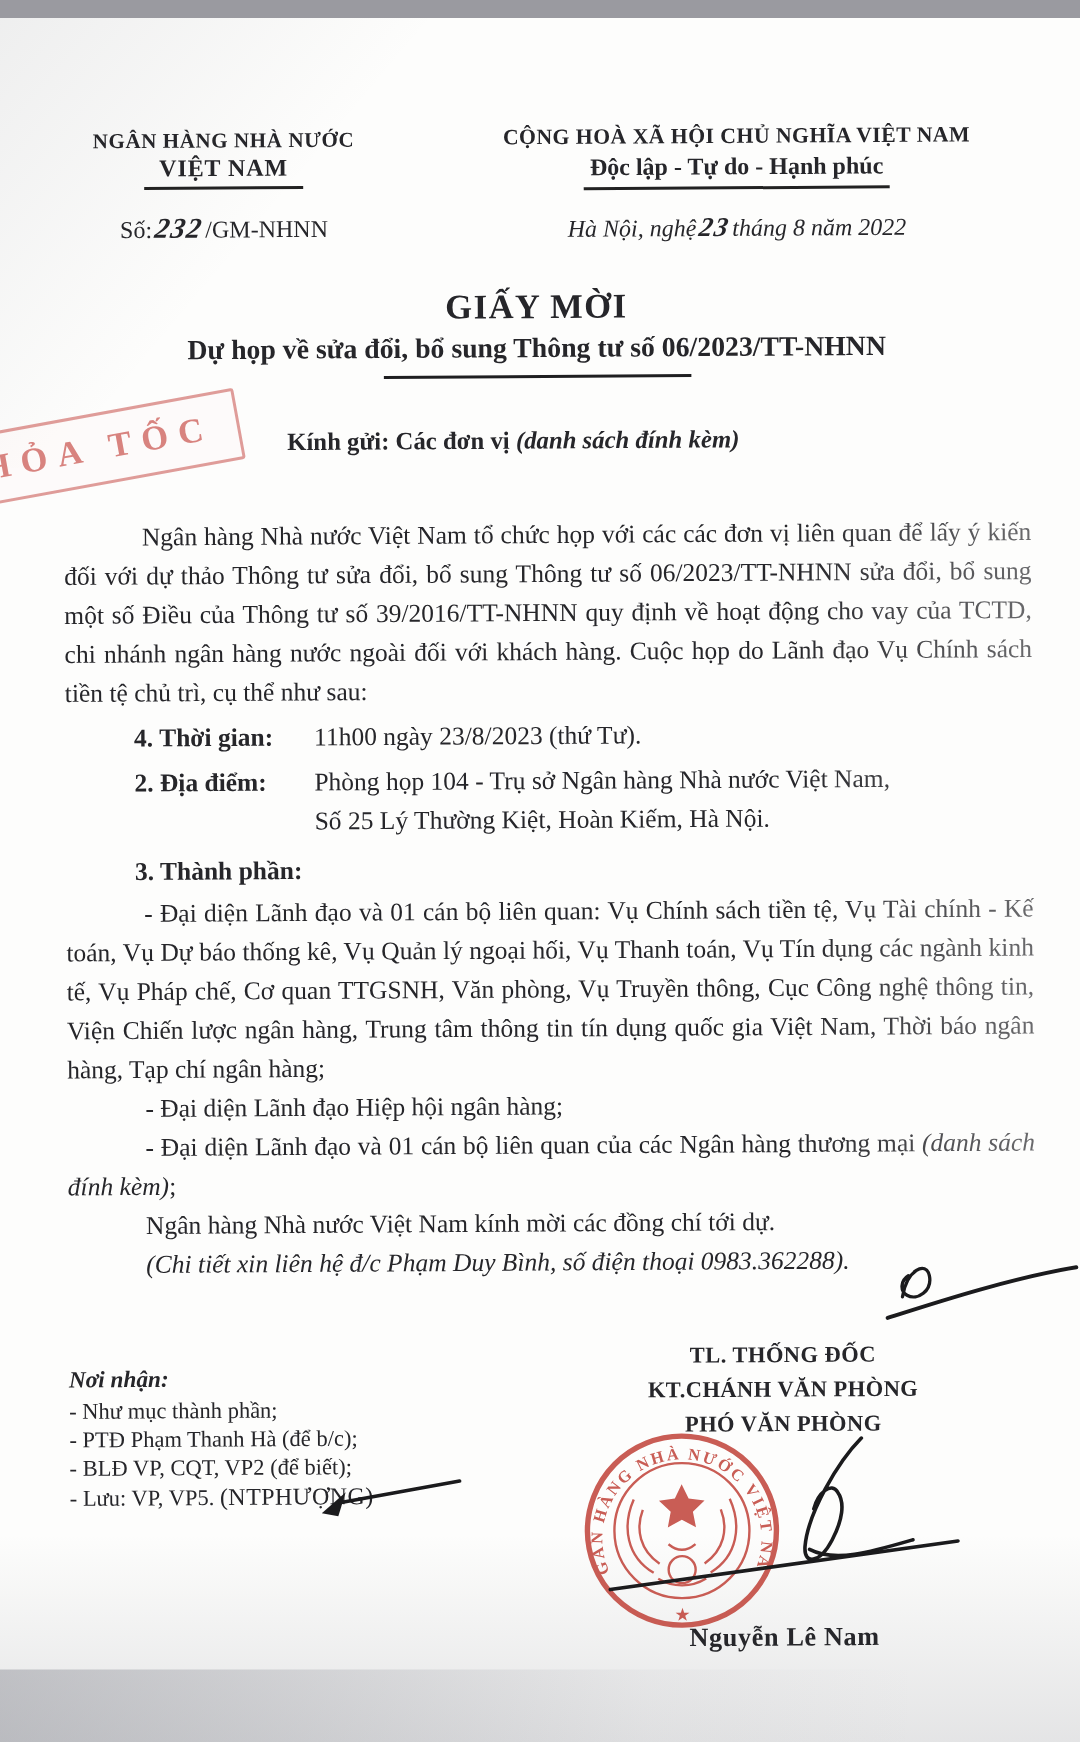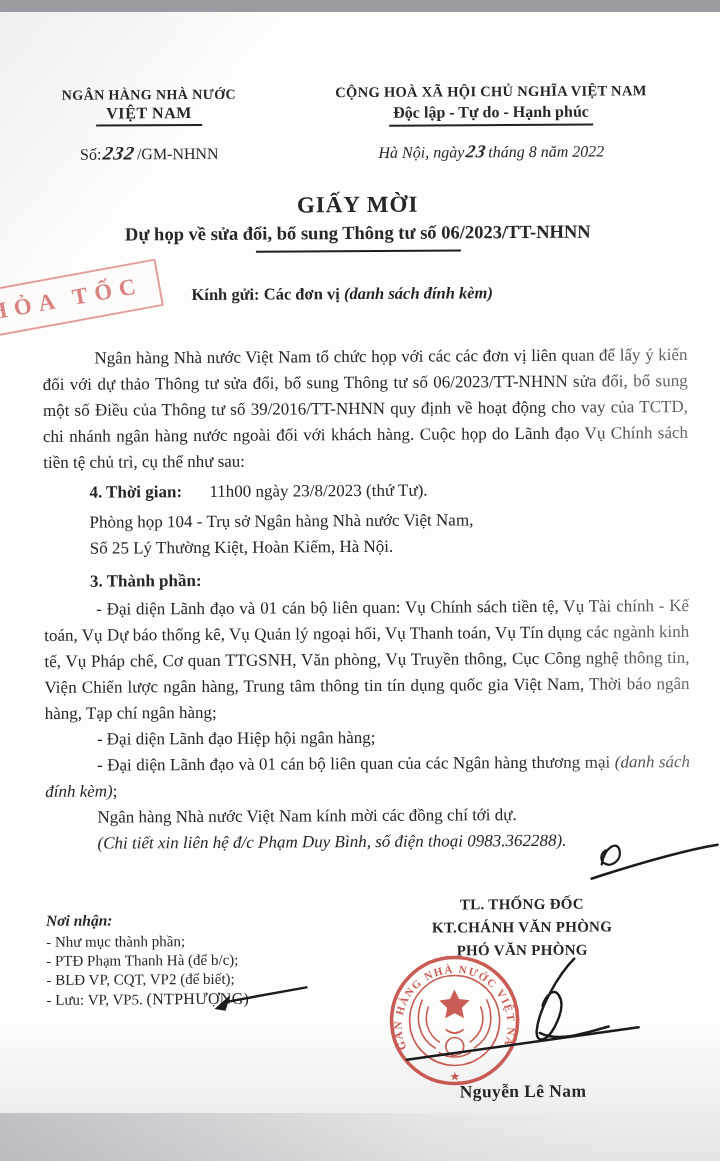--- a/index.html
+++ b/index.html
@@ -79,21 +79,21 @@
 
     <div class="hdr-left">
       <div class="org1">NGÂN HÀNG NHÀ NƯỚC</div>
       <div><span class="org2">VIỆT NAM</span></div>
       <div class="docno"><span>Số:</span><span class="hand">232</span><span>/GM-NHNN</span></div>
     </div>
 
     <div class="hdr-right">
       <div class="motto1">CỘNG HOÀ XÃ HỘI CHỦ NGHĨA VIỆT NAM</div>
       <div><span class="motto2">Độc lập - Tự do - Hạnh phúc</span></div>
-      <div class="dateline"><span>Hà Nội, ngày</span><span class="hand">23</span><span>tháng 8 năm 2022</span></div>
+      <div class="dateline"><span>Hà Nội, nghệ</span><span class="hand">23</span><span>tháng 8 năm 2022</span></div>
     </div>
 
     <div class="title">
       <div class="title-main">GIẤY MỜI</div>
       <div class="title-sub">Dự họp về sửa đổi, bổ sung Thông tư số 06/2023/TT-NHNN</div>
       <div class="title-rule"></div>
     </div>
 
     <div class="hoatoc">HỎA TỐC</div>
 
@@ -101,20 +101,21 @@
 
     <div class="content">
       <p class="indent">Ngân hàng Nhà nước Việt Nam tổ chức họp với các các đơn vị liên quan để lấy ý kiến đối với dự thảo Thông tư sửa đổi, bổ sung Thông tư số 06/2023/TT-NHNN sửa đổi, bổ sung một số Điều của Thông tư số 39/2016/TT-NHNN quy định về hoạt động cho vay của TCTD, chi nhánh ngân hàng nước ngoài đối với khách hàng. Cuộc họp do Lãnh đạo Vụ Chính sách tiền tệ chủ trì, cụ thể như sau:</p>
 
       <div class="sec mt4">
         <span class="lbl">4. Thời gian:</span>
         <span>11h00 ngày 23/8/2023 (thứ Tư).</span>
       </div>
 
       <div class="sec mt4">
+        <span class="lbl">2. Địa điểm:</span>
         <span>
           <span>Phòng họp 104 - Trụ sở Ngân hàng Nhà nước Việt Nam,</span><br>
           <span>Số 25 Lý Thường Kiệt, Hoàn Kiếm, Hà Nội.</span>
         </span>
       </div>
 
       <div class="sec3">3. Thành phần:</div>
 
       <p class="indent mt6">- Đại diện Lãnh đạo và 01 cán bộ liên quan: Vụ Chính sách tiền tệ, Vụ Tài chính - Kế toán, Vụ Dự báo thống kê, Vụ Quản lý ngoại hối, Vụ Thanh toán, Vụ Tín dụng các ngành kinh tế, Vụ Pháp chế, Cơ quan TTGSNH, Văn phòng, Vụ Truyền thông, Cục Công nghệ thông tin, Viện Chiến lược ngân hàng, Trung tâm thông tin tín dụng quốc gia Việt Nam, Thời báo ngân hàng, Tạp chí ngân hàng;</p>
       <p class="indent mt6">- Đại diện Lãnh đạo Hiệp hội ngân hàng;</p>

